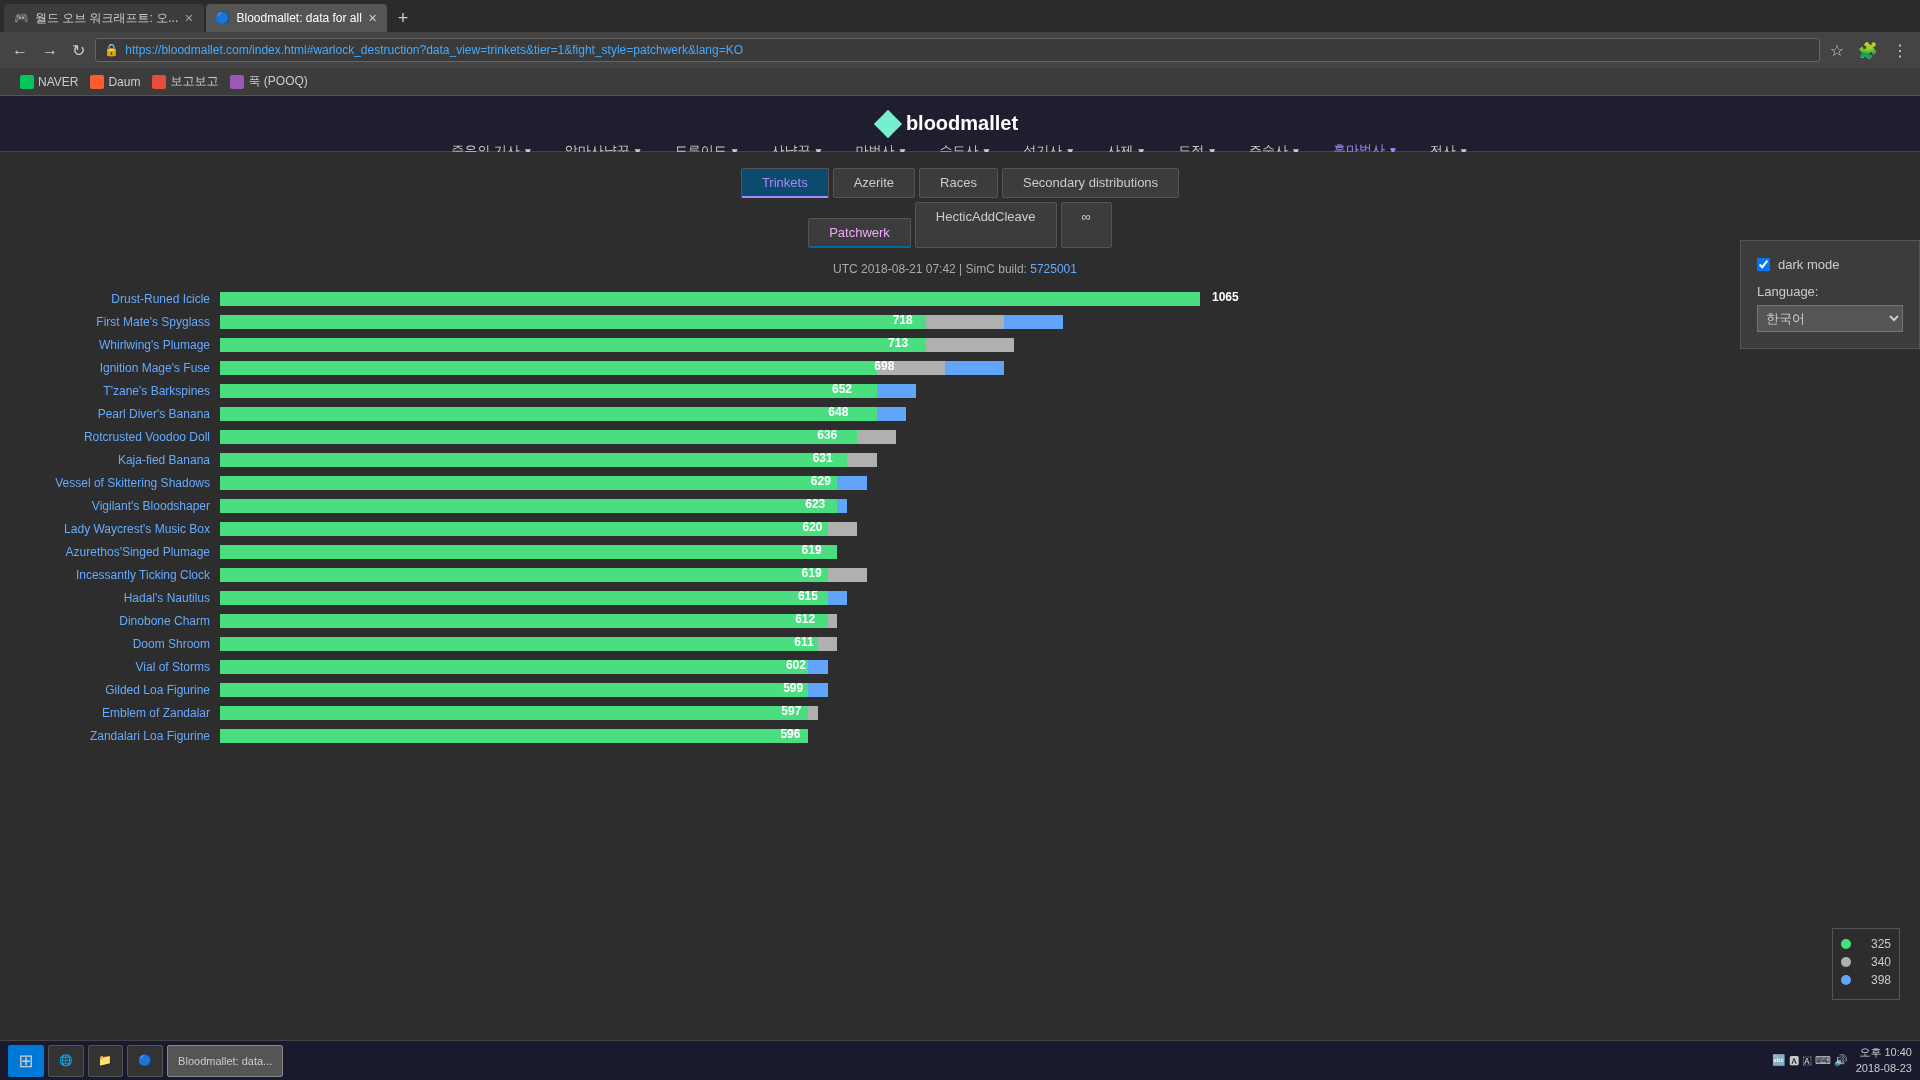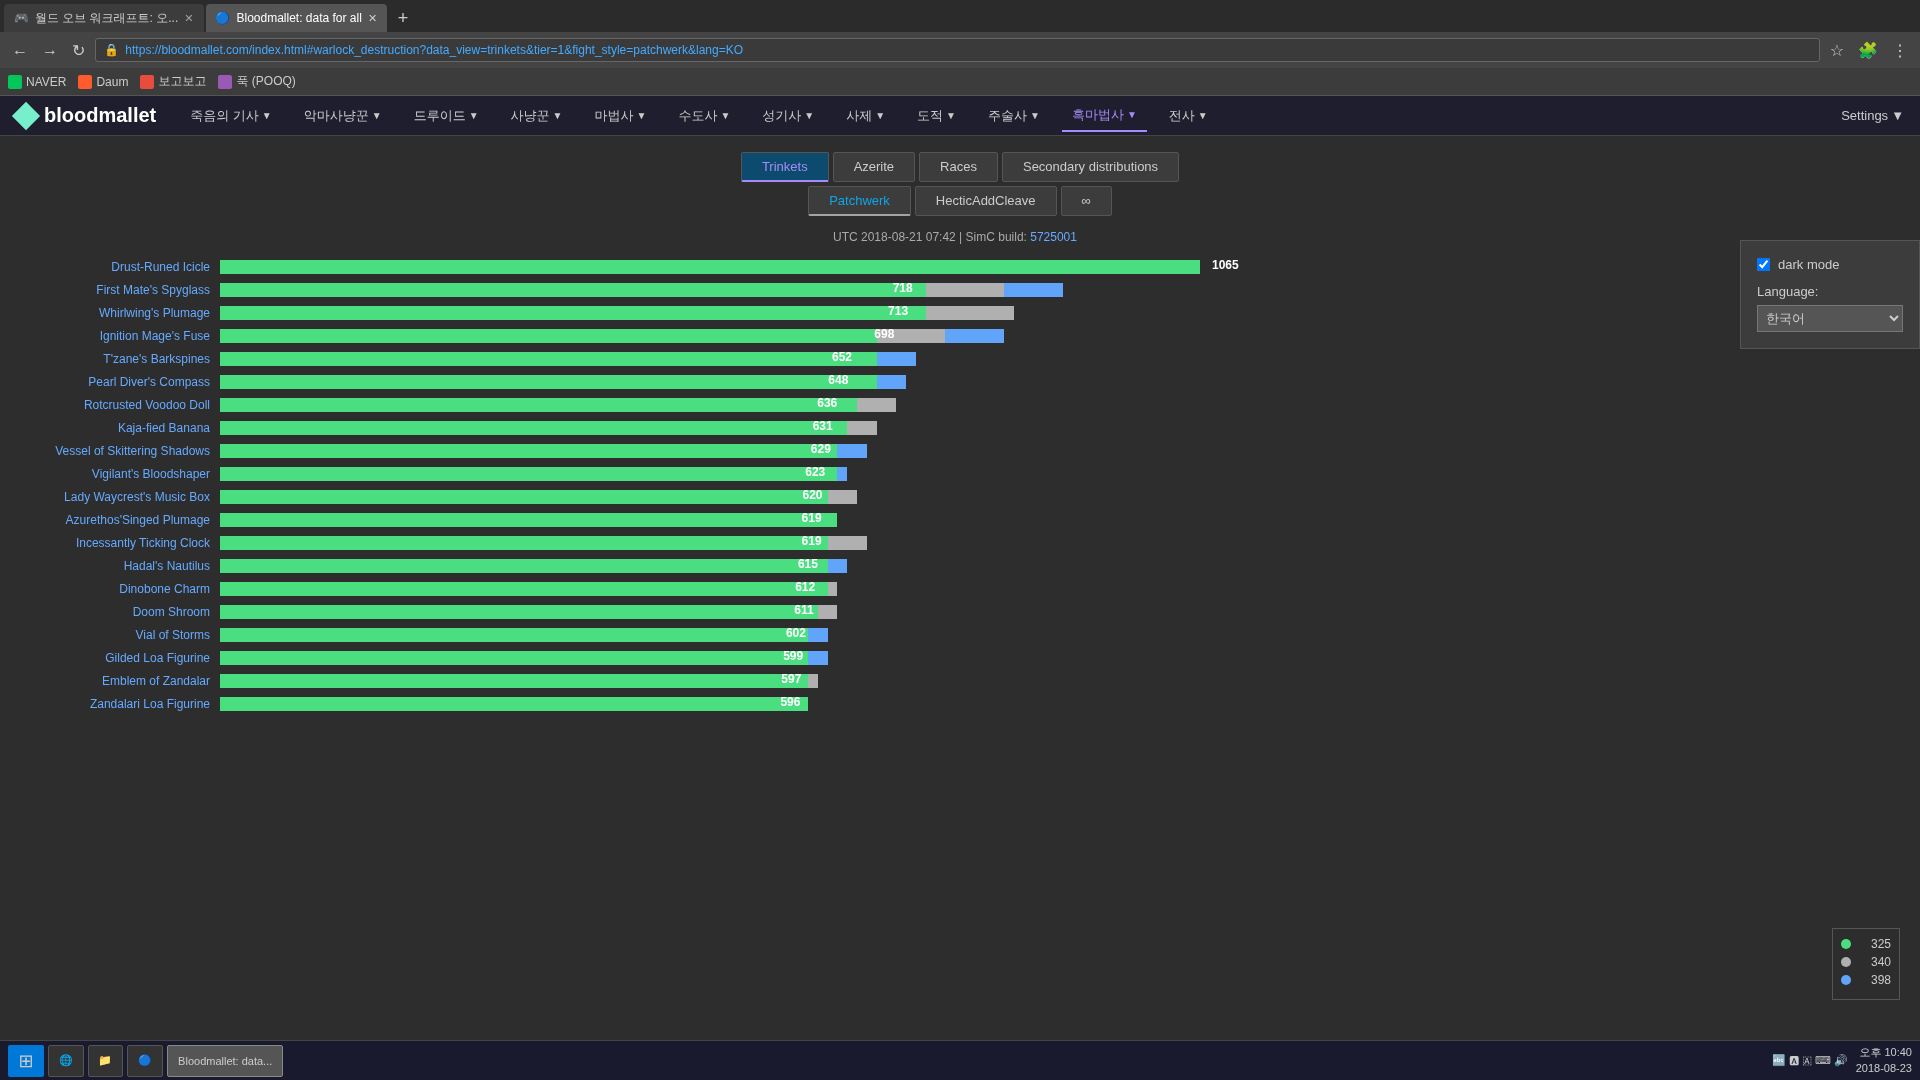--- a/index.html
+++ b/index.html
@@ -7,52 +7,52 @@
 
     
     .browser-chrome { background: #3c3c3c; }
     .tab-bar { display: flex; align-items: center; background: #2b2b2b; height: 32px; padding: 4px 4px 0; gap: 2px; }
     .tab { display: flex; align-items: center; background: #3c3c3c; border-radius: 4px 4px 0 0; padding: 0 10px; height: 28px; font-size: 12px; color: #ccc; gap: 6px; }
     .tab.active { background: #555; color: #fff; }
     .tab-close { cursor: pointer; opacity: 0.7; font-size: 11px; }
     .browser-toolbar { display: flex; align-items: center; background: #444; height: 36px; padding: 0 8px; gap: 6px; }
     .nav-btn { background: none; border: none; color: #ccc; cursor: pointer; font-size: 16px; padding: 2px 4px; }
     .address-bar { flex: 1; background: #3a3a3a; border: 1px solid #666; border-radius: 3px; color: #4af; height: 24px; padding: 0 8px; font-size: 12px; display: flex; align-items: center; }
-    .bookmarks-bar { display: flex; align-items: center; background: #3c3c3c; height: 28px; padding: 0 8px; gap: 12px; font-size: 12px; color: #ccc; border-bottom: 1px solid #555; }
+    .bookmarks-bar { display: flex; align-items: center; background: #3c3c3c; height: 28px; padding: 0 20px; gap: 12px; font-size: 12px; color: #ccc; border-bottom: 1px solid #555; }
     .bookmark-item { display: flex; align-items: center; gap: 4px; cursor: pointer; }
     .bookmark-item .icon { width: 14px; height: 14px; border-radius: 2px; display: inline-block; }
     .naver-icon { background: #03c75a; }
     .daum-icon { background: #ff5c2d; }
     .pooq-icon { background: #9b59b6; }
 
     
     .page { background: #2d2d2d; display: flex; flex-direction: column; height: calc(1080px - 96px); overflow: hidden; }
 
     
-    .top-nav { background: #1e1e2e; display: flex; align-items: center; padding: 4px 16px; height: 40px; border-bottom: 1px solid #444; }
+    .top-nav { background: #1e1e2e; display: flex; align-items: center; padding: 16px 16px; height: 56px; border-bottom: 1px solid #444; flex-direction: column; }
     .logo { display: flex; align-items: center; gap: 8px; color: #fff; font-size: 20px; font-weight: bold; margin-right: 24px; }
     .logo-diamond { width: 20px; height: 20px; background: #7ec; transform: rotate(45deg); }
     .nav-menu { display: flex; gap: 12px; flex: 1; }
     .nav-item { color: #ccc; padding: 6px 10px; cursor: pointer; font-size: 13px; display: flex; align-items: center; gap: 3px; }
     .nav-item.active { color: #a78bfa; border-bottom: 2px solid #a78bfa; }
     .nav-item .arrow { font-size: 10px; }
     .settings-btn { color: #ccc; cursor: pointer; font-size: 13px; display: flex; align-items: center; gap: 3px; }
 
     
     .settings-panel { position: absolute; right: 0; top: 144px; background: #3c3c3c; border: 1px solid #555; padding: 16px; width: 180px; z-index: 10; }
     .settings-panel label { display: flex; align-items: center; gap: 8px; color: #ccc; font-size: 13px; margin-bottom: 12px; }
     .settings-panel .lang-label { color: #ccc; font-size: 13px; margin-bottom: 6px; }
     .lang-select { width: 100%; background: #555; color: #ccc; border: 1px solid #777; padding: 4px; font-size: 13px; }
 
     
     .content-tabs { background: #2d2d2d; padding: 16px 0 0; display: flex; flex-direction: column; align-items: center; }
     .tab-row { display: flex; gap: 4px; margin-bottom: 4px; }
     .content-tab { background: #3c3c3c; border: 1px solid #555; color: #ccc; padding: 6px 20px; cursor: pointer; font-size: 13px; border-radius: 2px; }
     .content-tab.active { background: #0c4a6e; color: #a78bfa; border-bottom: 2px solid #a78bfa; }
-    .content-tab.active-green { color: #0ea5e9; border-bottom: 2px solid #a3a3a3; }
+    .content-tab.active-green { color: #f0abfc; border-bottom: 2px solid #0369a1; margin-top: 16px; }
     .infinity-btn { background: #3c3c3c; border: 1px solid #555; color: #ccc; padding: 6px 20px; cursor: pointer; font-size: 13px; border-radius: 2px; }
 
     
     .chart-area { flex: 1; padding: 10px 20px 10px 10px; overflow: hidden; position: relative; }
     .chart-subtitle { text-align: center; color: #aaa; font-size: 12px; margin-bottom: 12px; }
     .simc-link { color: #6af; cursor: pointer; }
 
     .chart-container { display: flex; flex-direction: column; gap: 1px; }
     .chart-row { display: flex; align-items: center; height: 22px; }
     .item-label { width: 210px; text-align: right; padding-right: 10px; font-size: 12px; color: #6af; flex-shrink: 0; cursor: pointer; }
@@ -260,21 +260,21 @@
         </div>
         <div class="chart-row">
           <div class="item-label">T'zane's Barkspines</div>
           <div class="bar-container" style="position: relative;">
             <div class="bar-green" style="width: 656.6px; display: inline-block;"></div>
             <div class="bar-blue" style="width: 39.2px; display: inline-block;"></div>
             <span class="bar-value" style="left: 605.962px; position: absolute; top: 0px; color: rgb(255, 255, 255); font-size: 12px; font-weight: bold;">652</span>
           </div>
         </div>
         <div class="chart-row">
-          <div class="item-label">Pearl Diver's Compass</div>
+          <div class="item-label">Pearl Diver's Banana</div>
           <div class="bar-container" style="position: relative;">
             <div class="bar-green" style="width: 656.6px; display: inline-block;"></div>
             <div class="bar-blue" style="width: 29.4px; display: inline-block;"></div>
             <span class="bar-value" style="left: 602.282px; position: absolute; top: 0px; color: rgb(255, 255, 255); font-size: 12px; font-weight: bold;">648</span>
           </div>
         </div>
         <div class="chart-row">
           <div class="item-label">Rotcrusted Voodoo Doll</div>
           <div class="bar-container" style="position: relative;">
             <div class="bar-green" style="width: 637px; display: inline-block;"></div>

